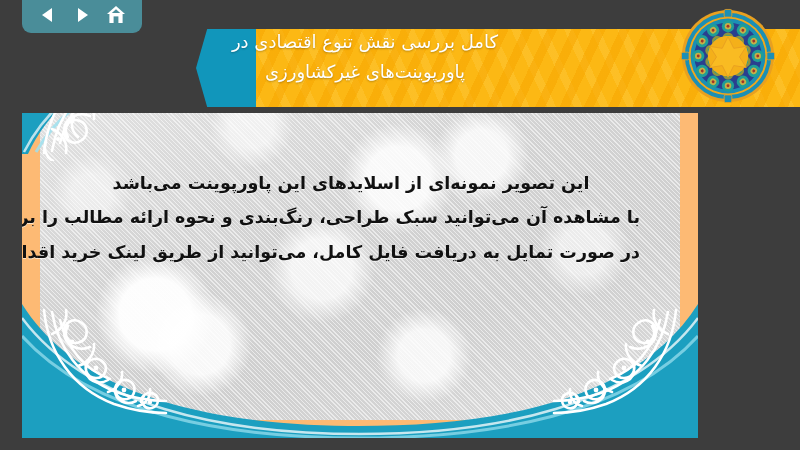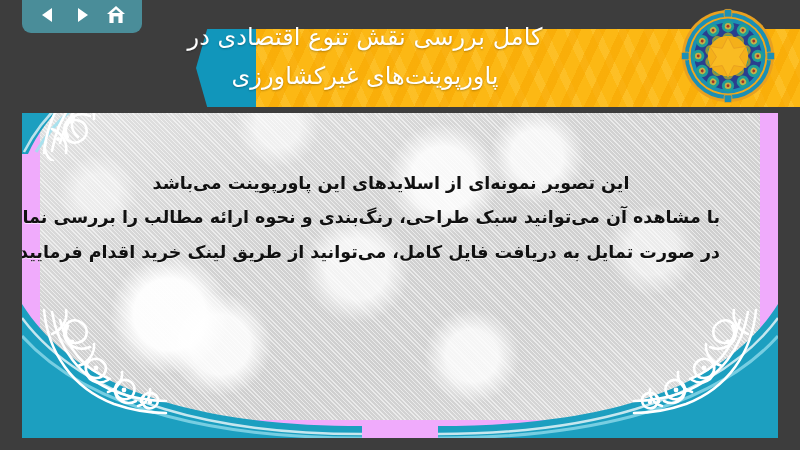--- a/index.html
+++ b/index.html
@@ -17,22 +17,22 @@
     background:#4a8d99; border-radius:9px;
     display:flex; align-items:flex-end; justify-content:space-around;
     padding:0 9px 6px 9px; z-index:60;
   }
   .navbtn{ width:24px; height:24px; display:flex; align-items:center; justify-content:center; cursor:pointer; }
   .navbtn svg{ display:block; }
 
   
   .slide{
     position:absolute; left:22px; top:26px;
-    width:756px; height:412px;
-    background:#f0abfc;
+    width:676px; height:412px;
+    background:#fdba74;
     overflow:hidden; z-index:10;
   }
   
   .panel{
     position:absolute; left:18px; top:17px; right:18px; bottom:18px;
     background:
       repeating-linear-gradient(45deg, rgba(255,255,255,.55) 0 1px, rgba(0,0,0,0) 1px 3px),
       radial-gradient(circle at 18% 72%, rgba(255,255,255,.95) 0 36px, rgba(255,255,255,0) 60px),
       radial-gradient(circle at 25% 80%, rgba(255,255,255,.85) 0 30px, rgba(255,255,255,0) 52px),
       radial-gradient(circle at 44% 60%, rgba(255,255,255,.75) 0 30px, rgba(255,255,255,0) 54px),
@@ -79,21 +79,21 @@
   .ribbon-tail{
     position:absolute; left:0; top:0; width:62px; height:78px;
     background:#1196bb;
     clip-path:polygon(100% 0, 100% 100%, 18% 100%, 0 50%, 18% 0);
   }
   .title{
     position:absolute; left:0; top:0; width:800px; height:113px;
     z-index:50; display:flex; flex-direction:column;
     align-items:center; justify-content:center;
     direction:rtl; text-align:center;
-    color:#ffffff; font-size:24px; line-height:1.62;
+    color:#ffffff; font-size:18px; line-height:1.62;
     text-shadow:0 1px 2px rgba(0,0,0,.28);
     padding-right:70px;
   }
   .title div{ white-space:nowrap; }
 
   
   .medallion{
     position:absolute; right:24px; top:8px; width:96px; height:96px; z-index:55;
   }
 

